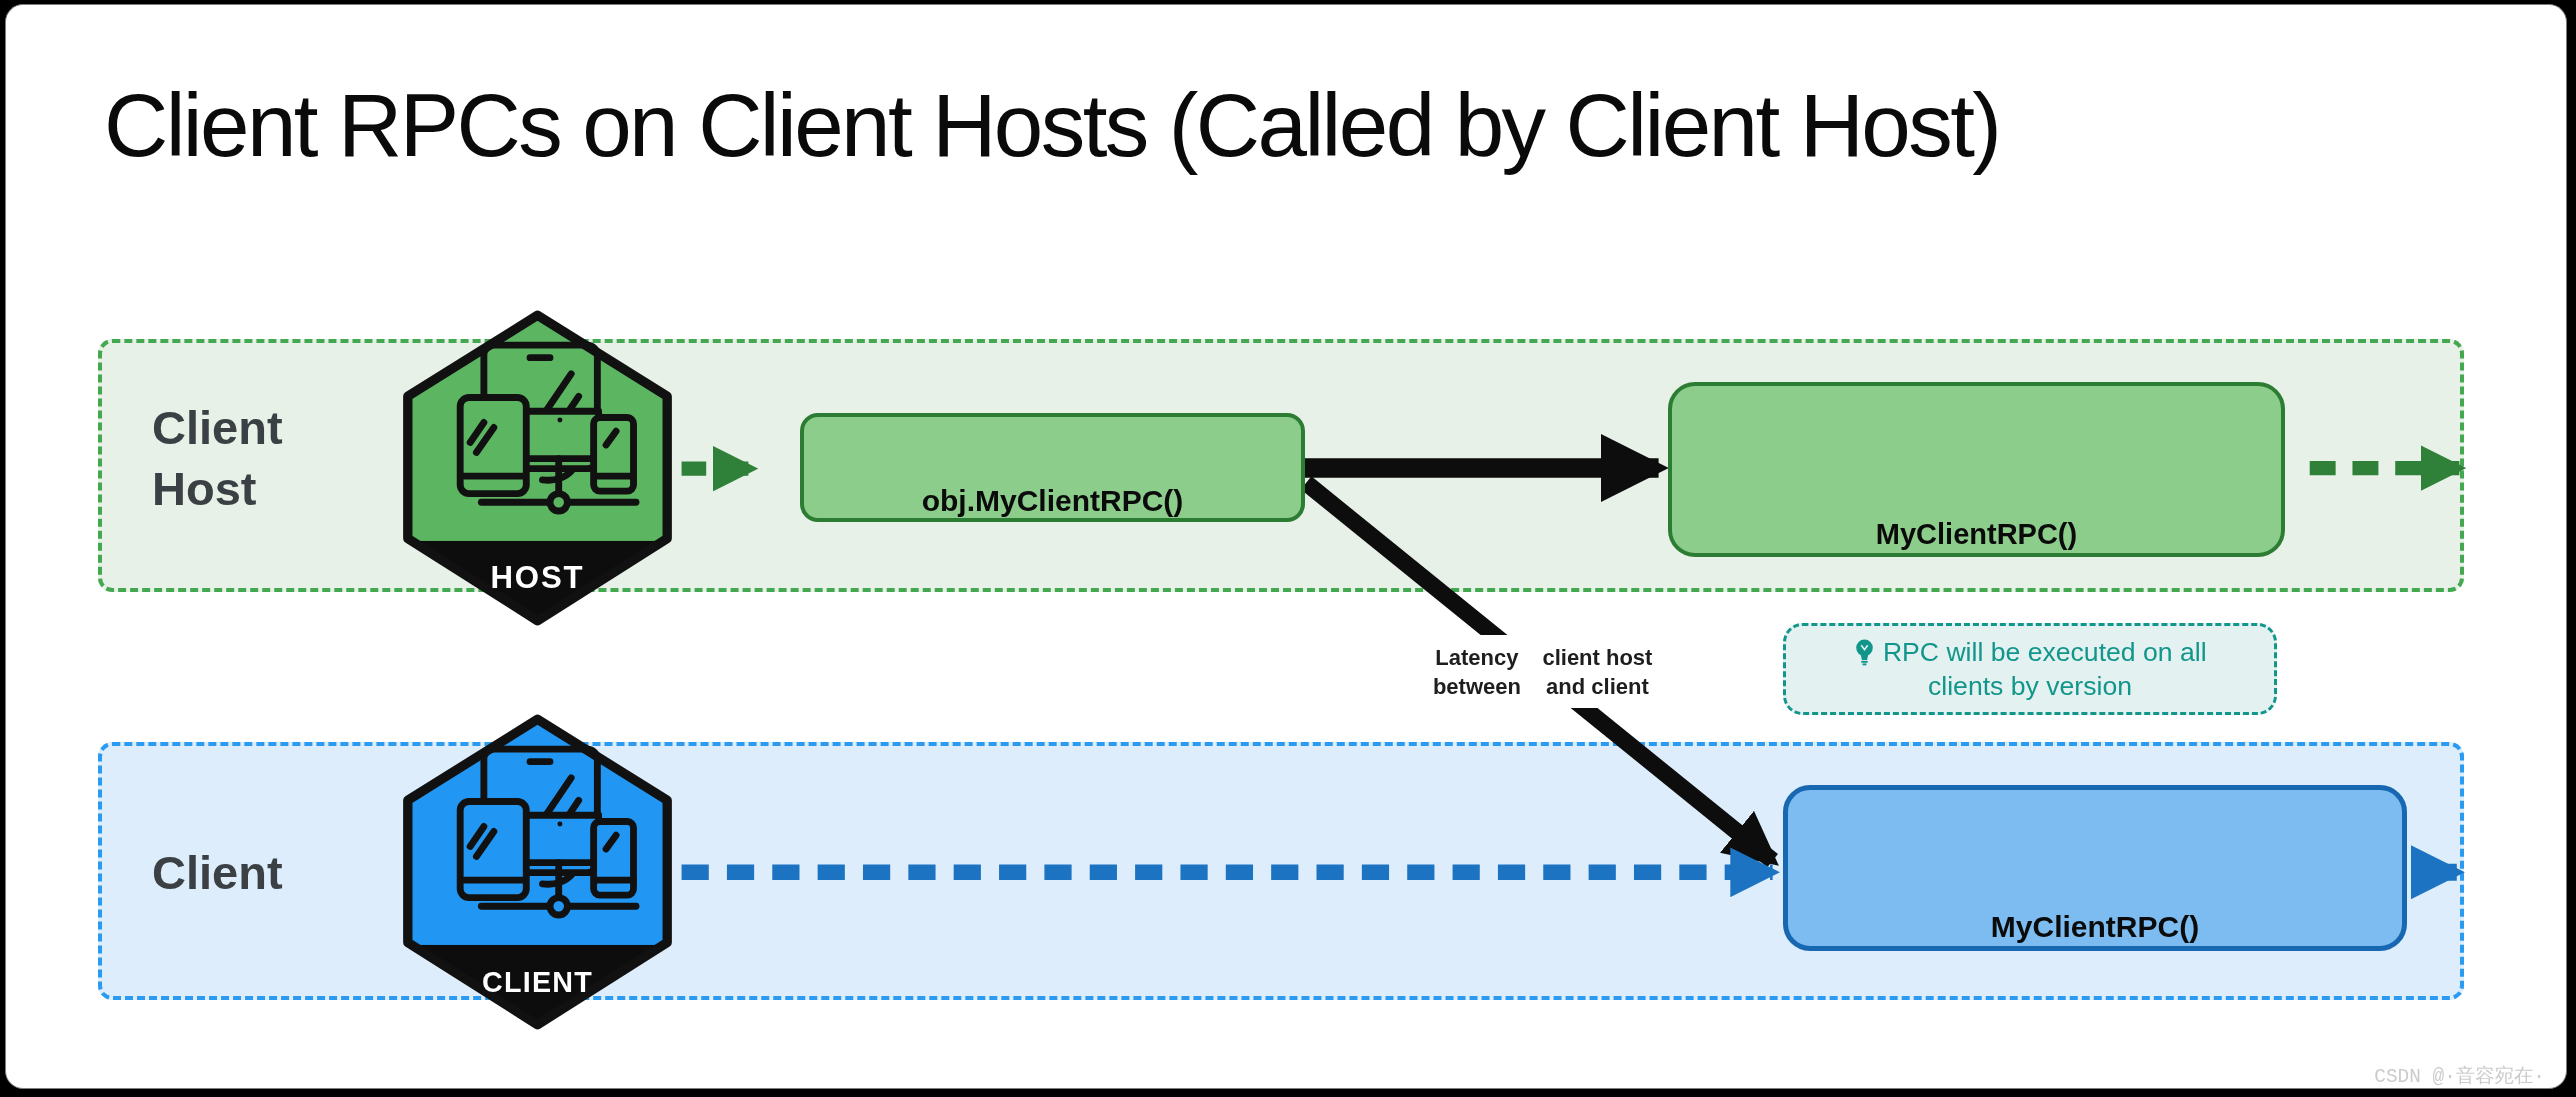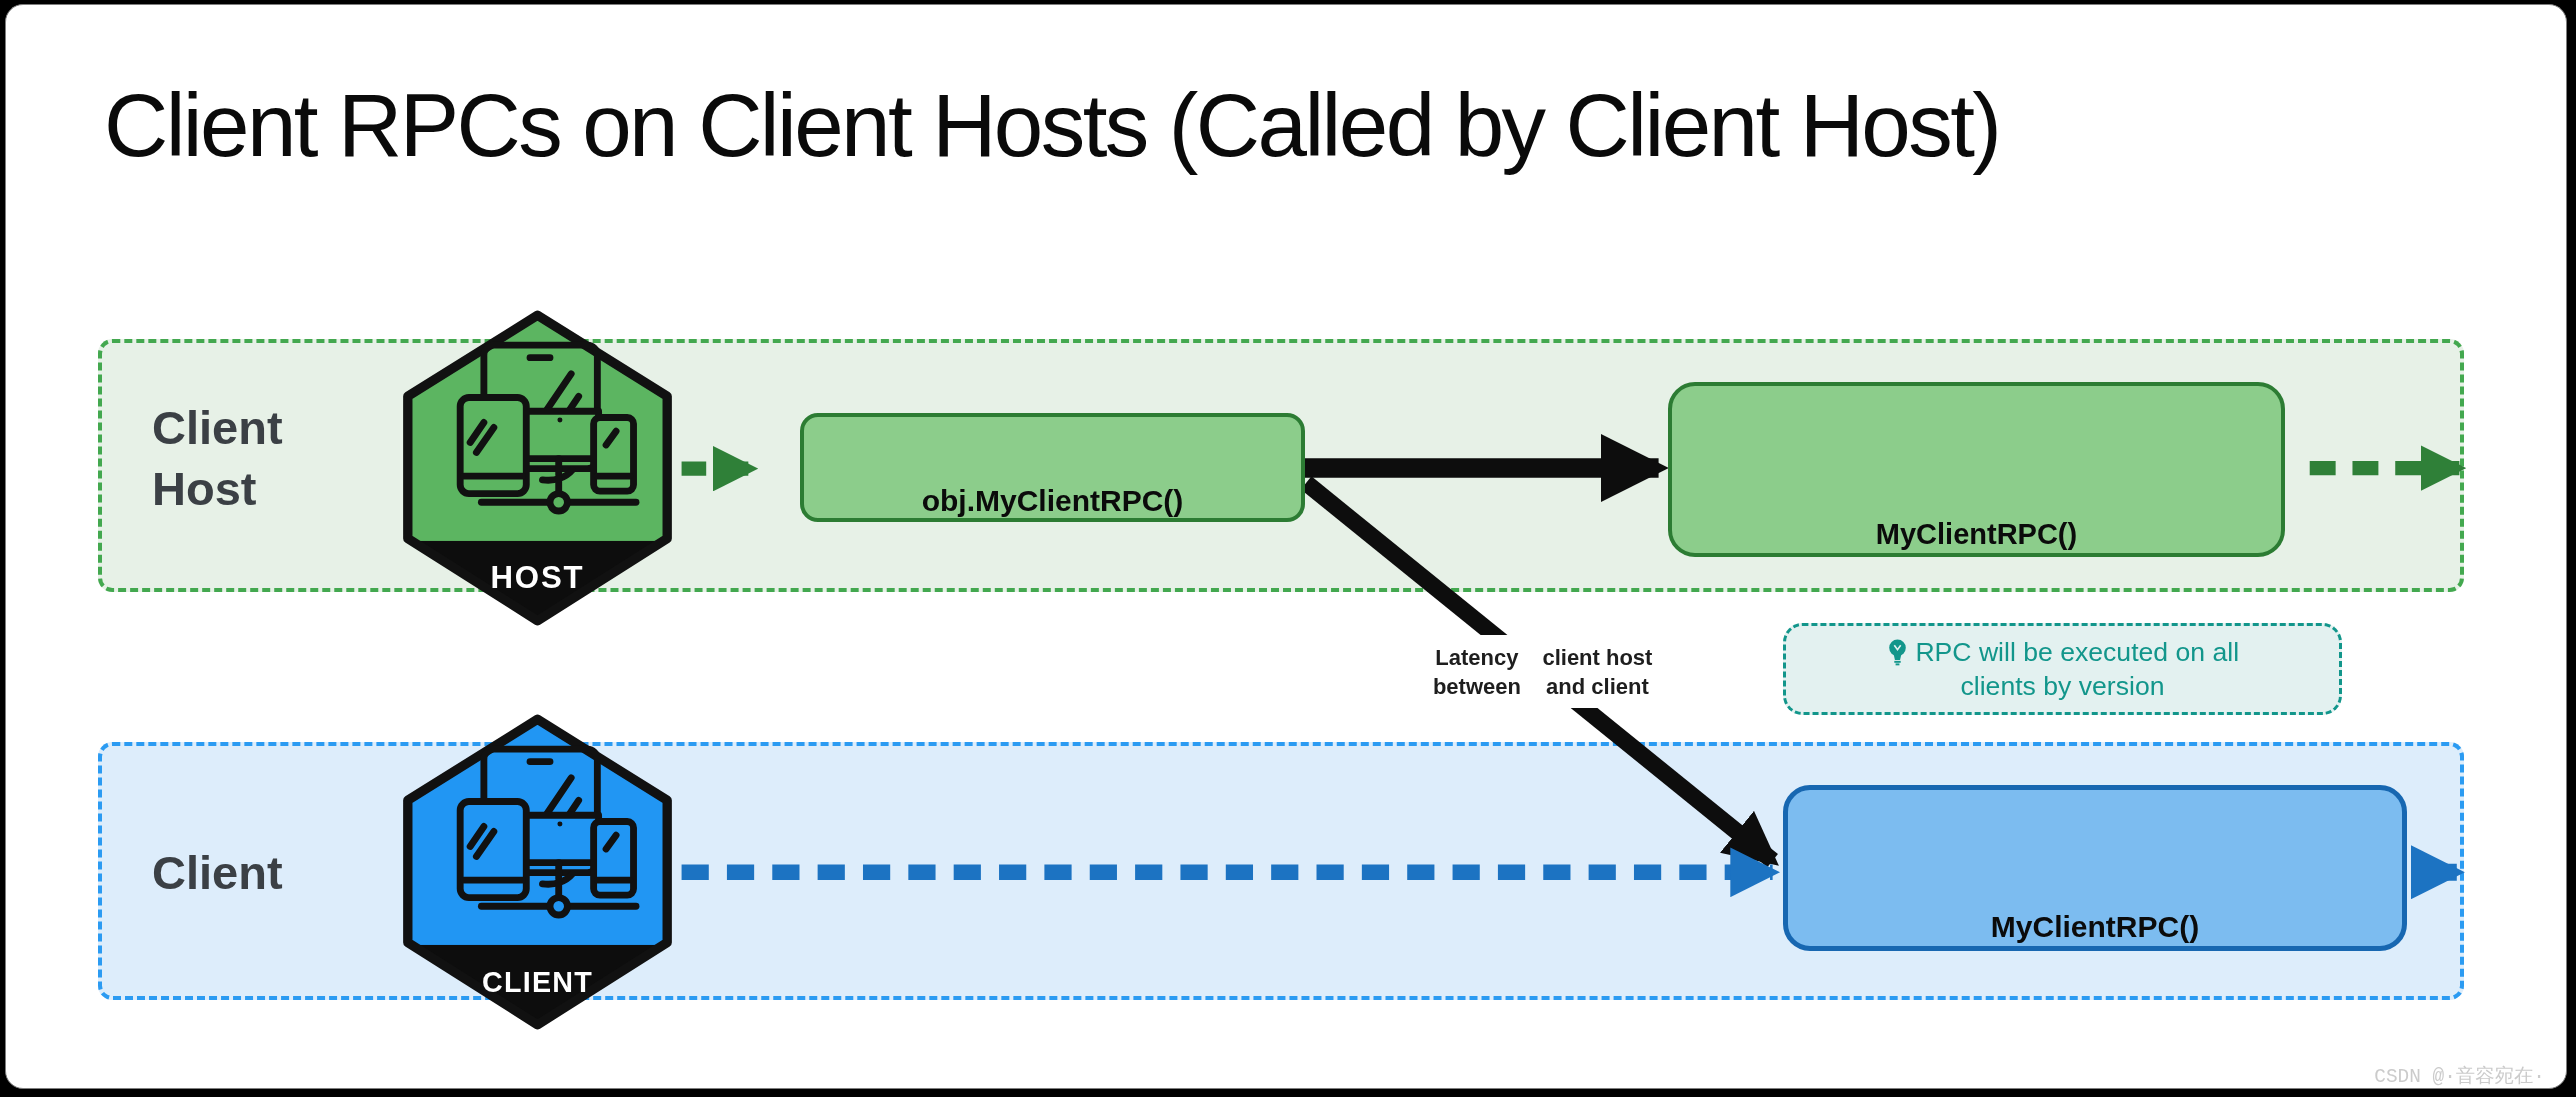--- a/index.html
+++ b/index.html
@@ -58,21 +58,21 @@
   .overlay { position:absolute; left:0; top:0; z-index:2; pointer-events:none; }
   .hexagon { position:absolute; z-index:3; }
   .hexagon text { font-family:"Liberation Sans", sans-serif; }
   .latency-label {
     position:absolute; left:1423px; top:635px; width:241px; height:73px; z-index:3;
     background:var(--panel-bg); display:flex; flex-direction:row;
     align-items:center; justify-content:center; text-align:center;
     font-size:22px; font-weight:bold; line-height:29px; color:#1e1e1e;
   }
   .note {
-    position:absolute; left:1783px; top:623px; width:559px; height:92px; z-index:3;
+    position:absolute; left:1783px; top:623px; width:494px; height:92px; z-index:3;
     box-sizing:border-box; background:var(--note-bg);
     border:3.9px dashed var(--note-border); border-radius:19.4px;
     display:flex; flex-direction:column; align-items:center; justify-content:center;
     font-size:26.6px; line-height:34px; color:var(--note-text); text-align:center;
   }
   .note .line1 { display:flex; align-items:center; gap:6.5px; }
   .note svg { display:block; }
   .watermark {
     position:absolute; right:31px; bottom:9px; z-index:4;
     font-size:19.4px; color:var(--watermark-text); white-space:nowrap;font-family:Liberation Mono, monospace;

